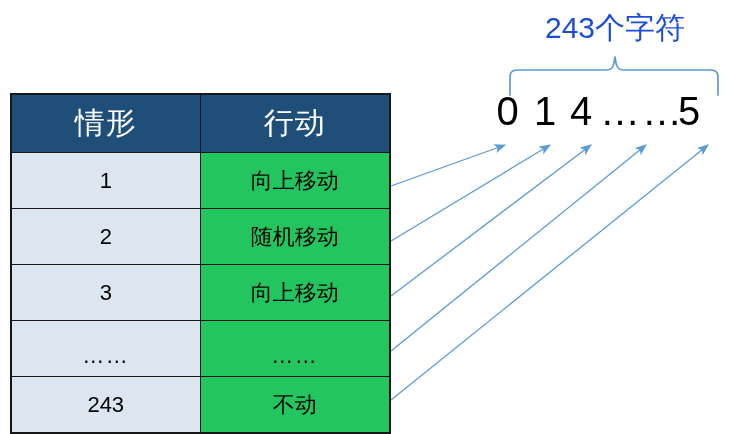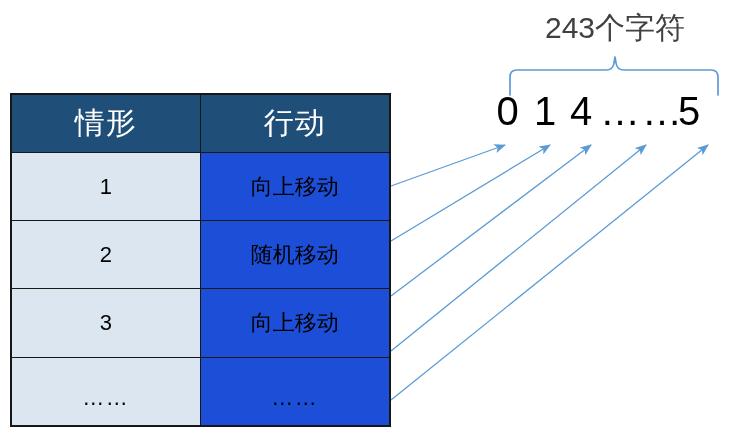--- a/index.html
+++ b/index.html
@@ -54,21 +54,21 @@
     font-size: 30px;
     letter-spacing: 1px;
   }
 
   #mapping-table tbody td {
     height: 55px;
     font-size: 22px;
     font-weight: normal;
   }
   #mapping-table tbody td.col-state  { background: #DCE6F1; }
-  #mapping-table tbody td.col-action { background: #1d4ed8; }
+  #mapping-table tbody td.col-action { background: #22c55e; }
 
   #mapping-table tbody tr.row-ellipsis td {
     font-size: 22px;
     letter-spacing: 1px;
   }
   .ellipsis-dots {
     display: inline-block;
     position: relative;
     top: 7px;
     font-size: 22px;
@@ -79,21 +79,21 @@
   
   #brace-label {
     position: absolute;
     left: 500px;
     top: 10px;
     width: 230px;
     text-align: center;
     font-size: 30px;
     line-height: 36px;
     white-space: nowrap;
-    color: #404040;
+    color: #1d4ed8;
   }
 
   
   #char-string {
     position: absolute;
     left: 492px;
     top: 88px;
     width: 238px;
     height: 46px;
     font-size: 40px;
@@ -177,14 +177,18 @@
       <td class="col-action">向上移动</td>
     </tr>
     <tr class="row-ellipsis">
       <td class="col-state">
         <span class="ellipsis-dots">……</span>
       </td>
       <td class="col-action">
         <span class="ellipsis-dots">……</span>
       </td>
     </tr>
+    <tr>
+      <td class="col-state">243</td>
+      <td class="col-action">不动</td>
+    </tr>
   </tbody>
 </table>
 
 </body></html>

